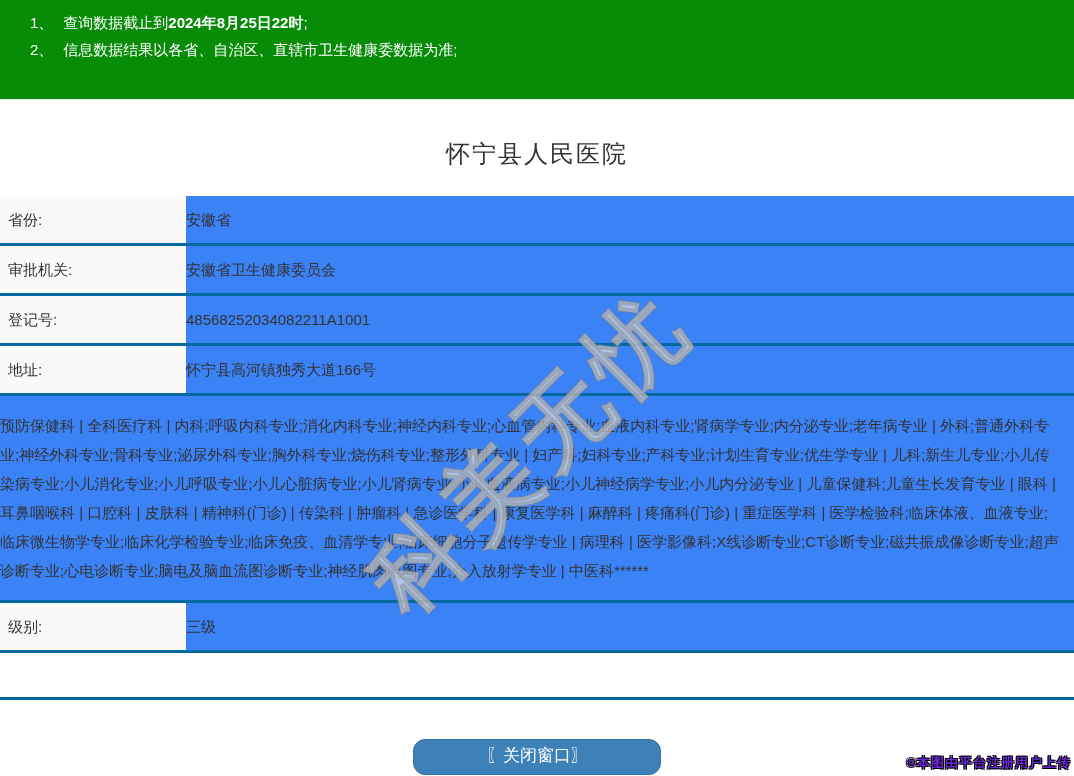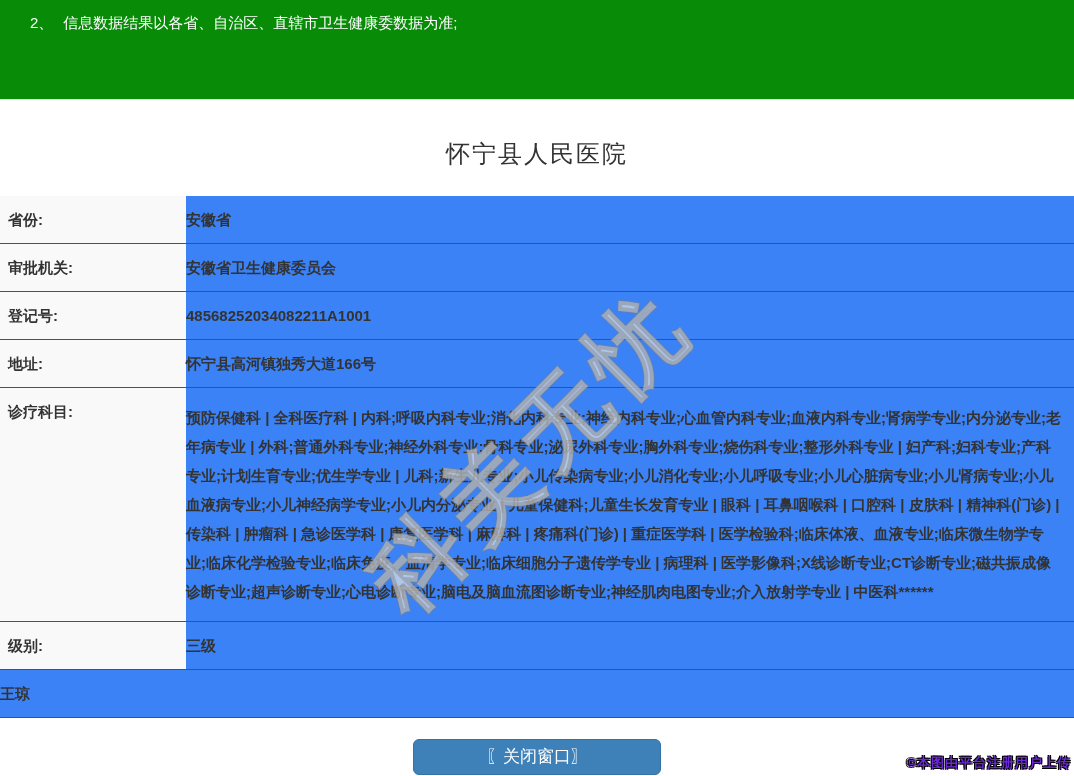--- a/index.html
+++ b/index.html
@@ -41,22 +41,21 @@
     font-size: 24px;
     font-weight: 400;
     color: #333;
     letter-spacing: 2px;
   }
 
   
   .detail-table { width: 100%; }
   .detail-row {
     display: flex;
-    border-bottom: 1px solid #0369a1;
-    font-weight: bold;
+    border-bottom: 3px solid #0369a1;
   }
   .detail-label {
     flex: 0 0 186px;
     background: #f9f9f9;
     padding: 13px 8px 13px 8px;
     font-size: 15px;
     color: #333;
     line-height: 21px;
   }
   .detail-value {
@@ -105,45 +104,48 @@
     z-index: 10;
     text-align: center;
   }
   .close-btn {
     display: inline-block;
     margin-top: 19px;
     width: 248px;
     height: 36px;
     background: #3e81b8;
     border: 1px solid #3573a7;
-    border-radius: 6px;
+    border-radius: 12px;
     color: #fff;
     font-size: 17px;
     line-height: 34px;
     text-align: center;
     cursor: pointer;
-    font-family: Liberation Serif, serif;
+    font-family: Liberation Mono, monospace;
   }
   .copyright {
     position: absolute;
     right: 3px;
     bottom: 4px;
     font-size: 13px;
     font-weight: 700;
     color: #6d28d9;
     text-shadow: -1px -1px 0 #000, 1px -1px 0 #000, -1px 1px 0 #000, 1px 1px 0 #000;
     letter-spacing: 1px;
   }
 </style>
 </head>
 <body>
 
 <div class="page">
 
   <div class="notice">
+    <div class="notice-line">
+      <span class="num">1、</span><span>查询数据截止到</span><b>2024年8月25日22时</b><span>;</span>
+    </div>
     <div class="notice-line">
       <span class="num">2、</span><span>信息数据结果以各省、自治区、直辖市卫生健康委数据为准;</span><b></b><span></span>
     </div>
   </div>
 
   <div class="title-wrap">
     <h1 class="title">怀宁县人民医院</h1>
   </div>
 
   <div class="detail-table">
@@ -162,31 +164,29 @@
       <div class="detail-label">登记号:</div>
       <div class="detail-value">48568252034082211A1001</div>
     </div>
 
     <div class="detail-row">
       <div class="detail-label">地址:</div>
       <div class="detail-value">怀宁县高河镇独秀大道166号</div>
     </div>
 
     <div class="detail-row tall">
-      <div class="detail-label">诊疗科目:</div>
       <div class="detail-value">预防保健科 | 全科医疗科 | 内科;呼吸内科专业;消化内科专业;神经内科专业;心血管内科专业;血液内科专业;肾病学专业;内分泌专业;老年病专业 | 外科;普通外科专业;神经外科专业;骨科专业;泌尿外科专业;胸外科专业;烧伤科专业;整形外科专业 | 妇产科;妇科专业;产科专业;计划生育专业;优生学专业 | 儿科;新生儿专业;小儿传染病专业;小儿消化专业;小儿呼吸专业;小儿心脏病专业;小儿肾病专业;小儿血液病专业;小儿神经病学专业;小儿内分泌专业 | 儿童保健科;儿童生长发育专业 | 眼科 | 耳鼻咽喉科 | 口腔科 | 皮肤科 | 精神科(门诊) | 传染科 | 肿瘤科 | 急诊医学科 | 康复医学科 | 麻醉科 | 疼痛科(门诊) | 重症医学科 | 医学检验科;临床体液、血液专业;临床微生物学专业;临床化学检验专业;临床免疫、血清学专业;临床细胞分子遗传学专业 | 病理科 | 医学影像科;X线诊断专业;CT诊断专业;磁共振成像诊断专业;超声诊断专业;心电诊断专业;脑电及脑血流图诊断专业;神经肌肉电图专业;介入放射学专业 | 中医科******</div>
     </div>
 
     <div class="detail-row">
       <div class="detail-label">级别:</div>
       <div class="detail-value">三级</div>
     </div>
 
     <div class="detail-row">
-      <div class="detail-value">王琼</div>
     </div>
 
   </div>
 
   <div class="watermark">科美无忧</div>
 
   <div class="footer">
     <button class="close-btn">〖关闭窗口〗</button>
     <div class="copyright">©本图由平台注册用户上传</div>
   </div>

